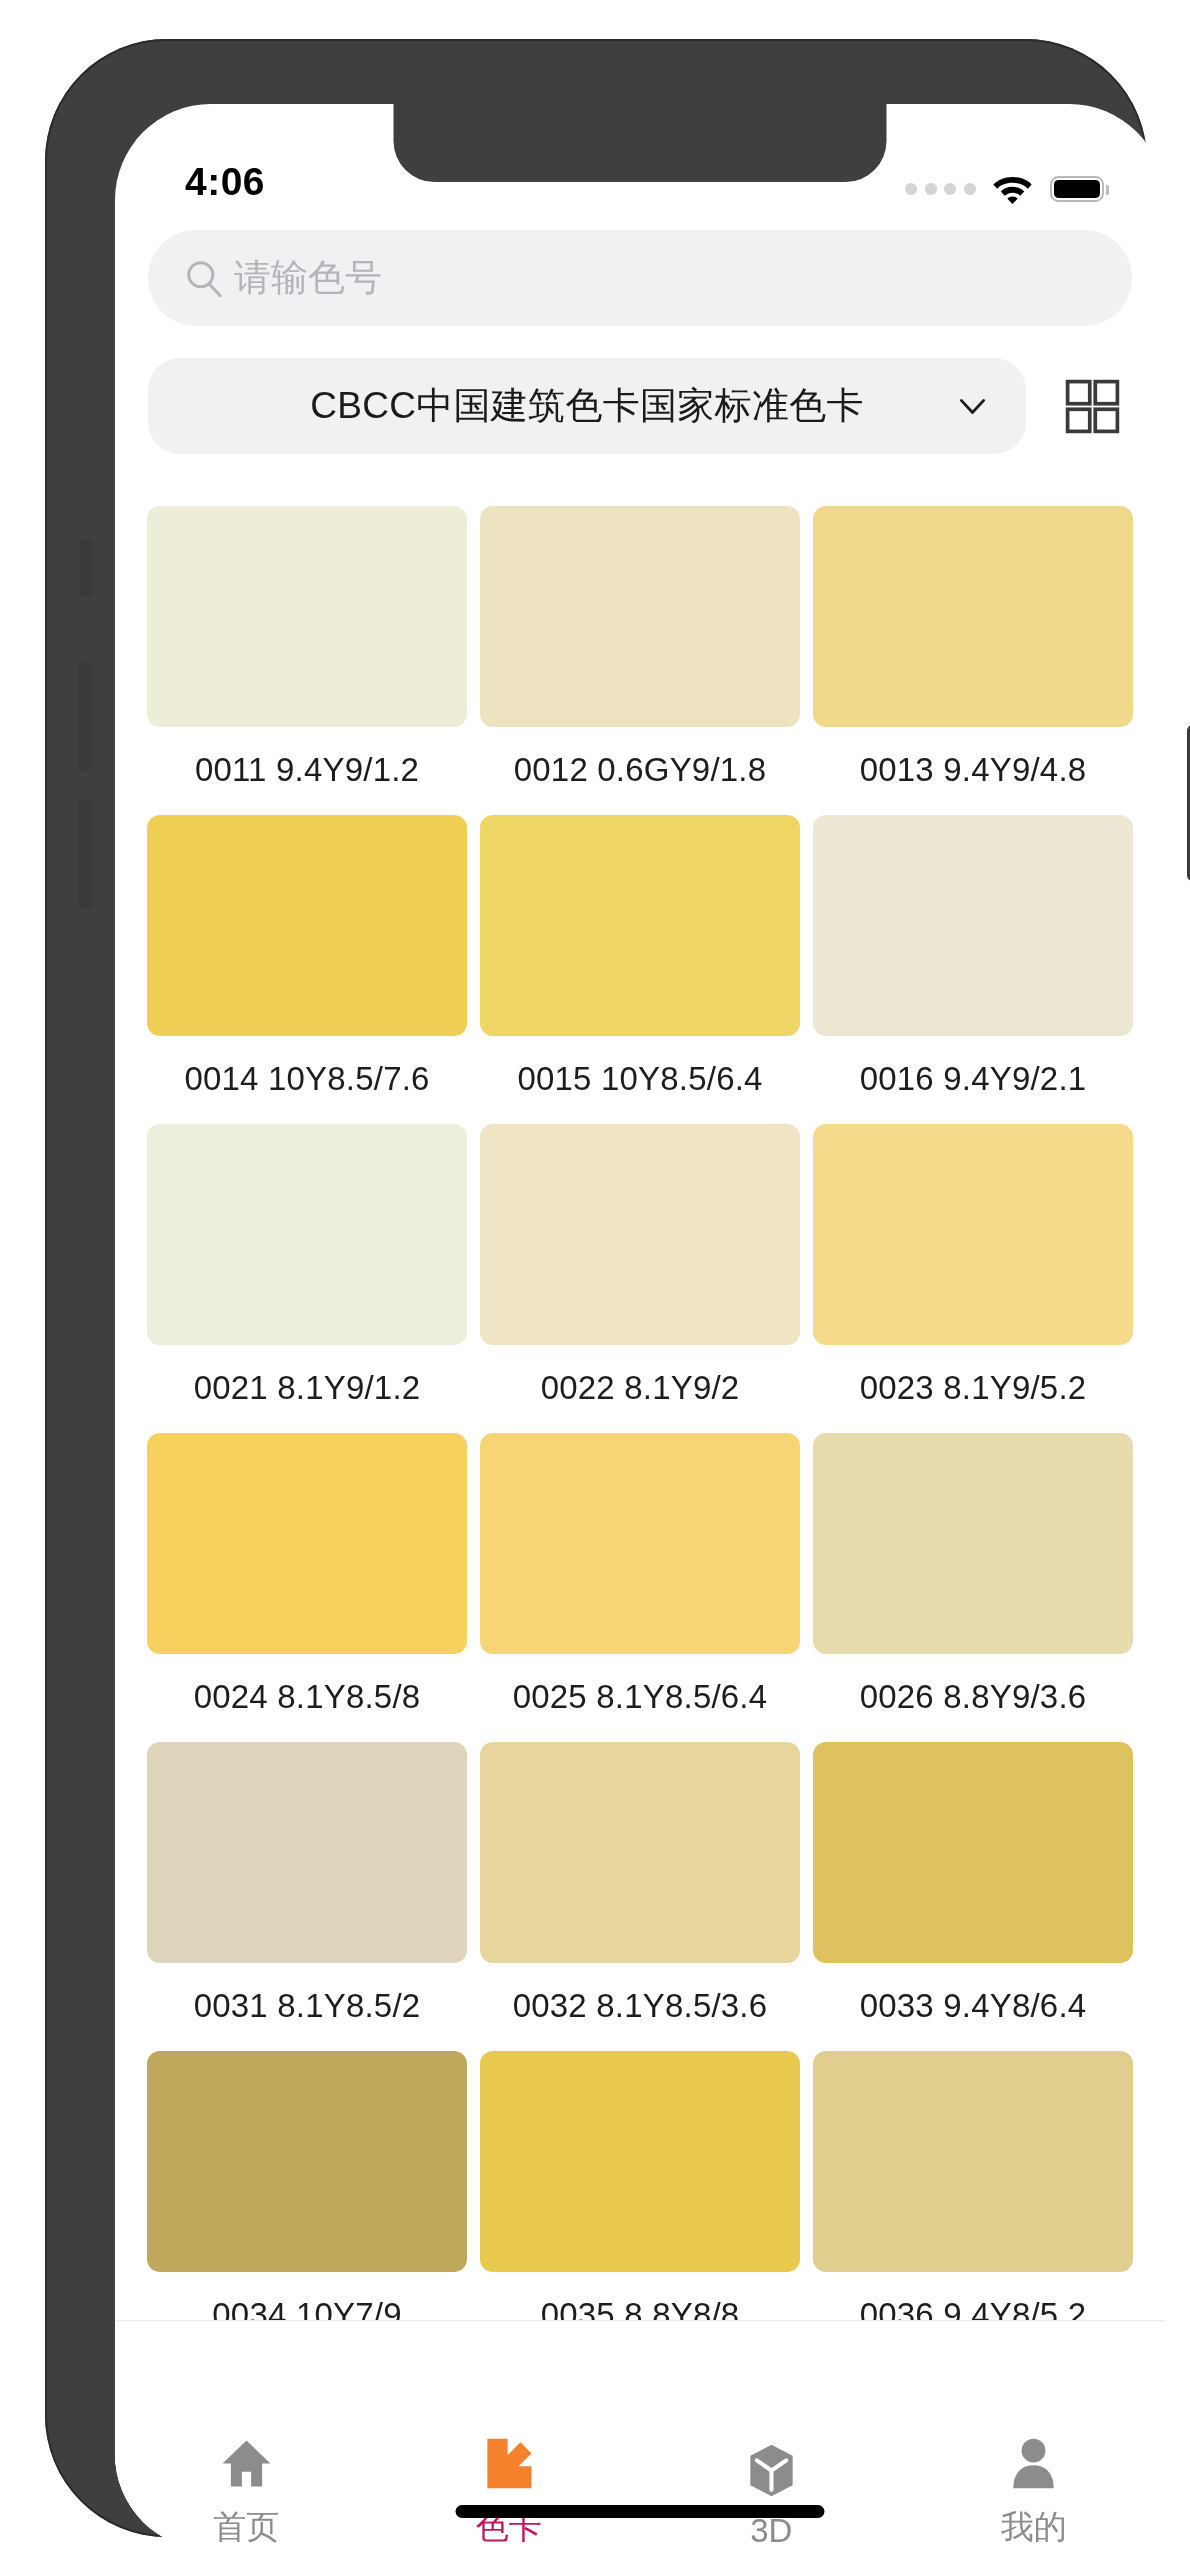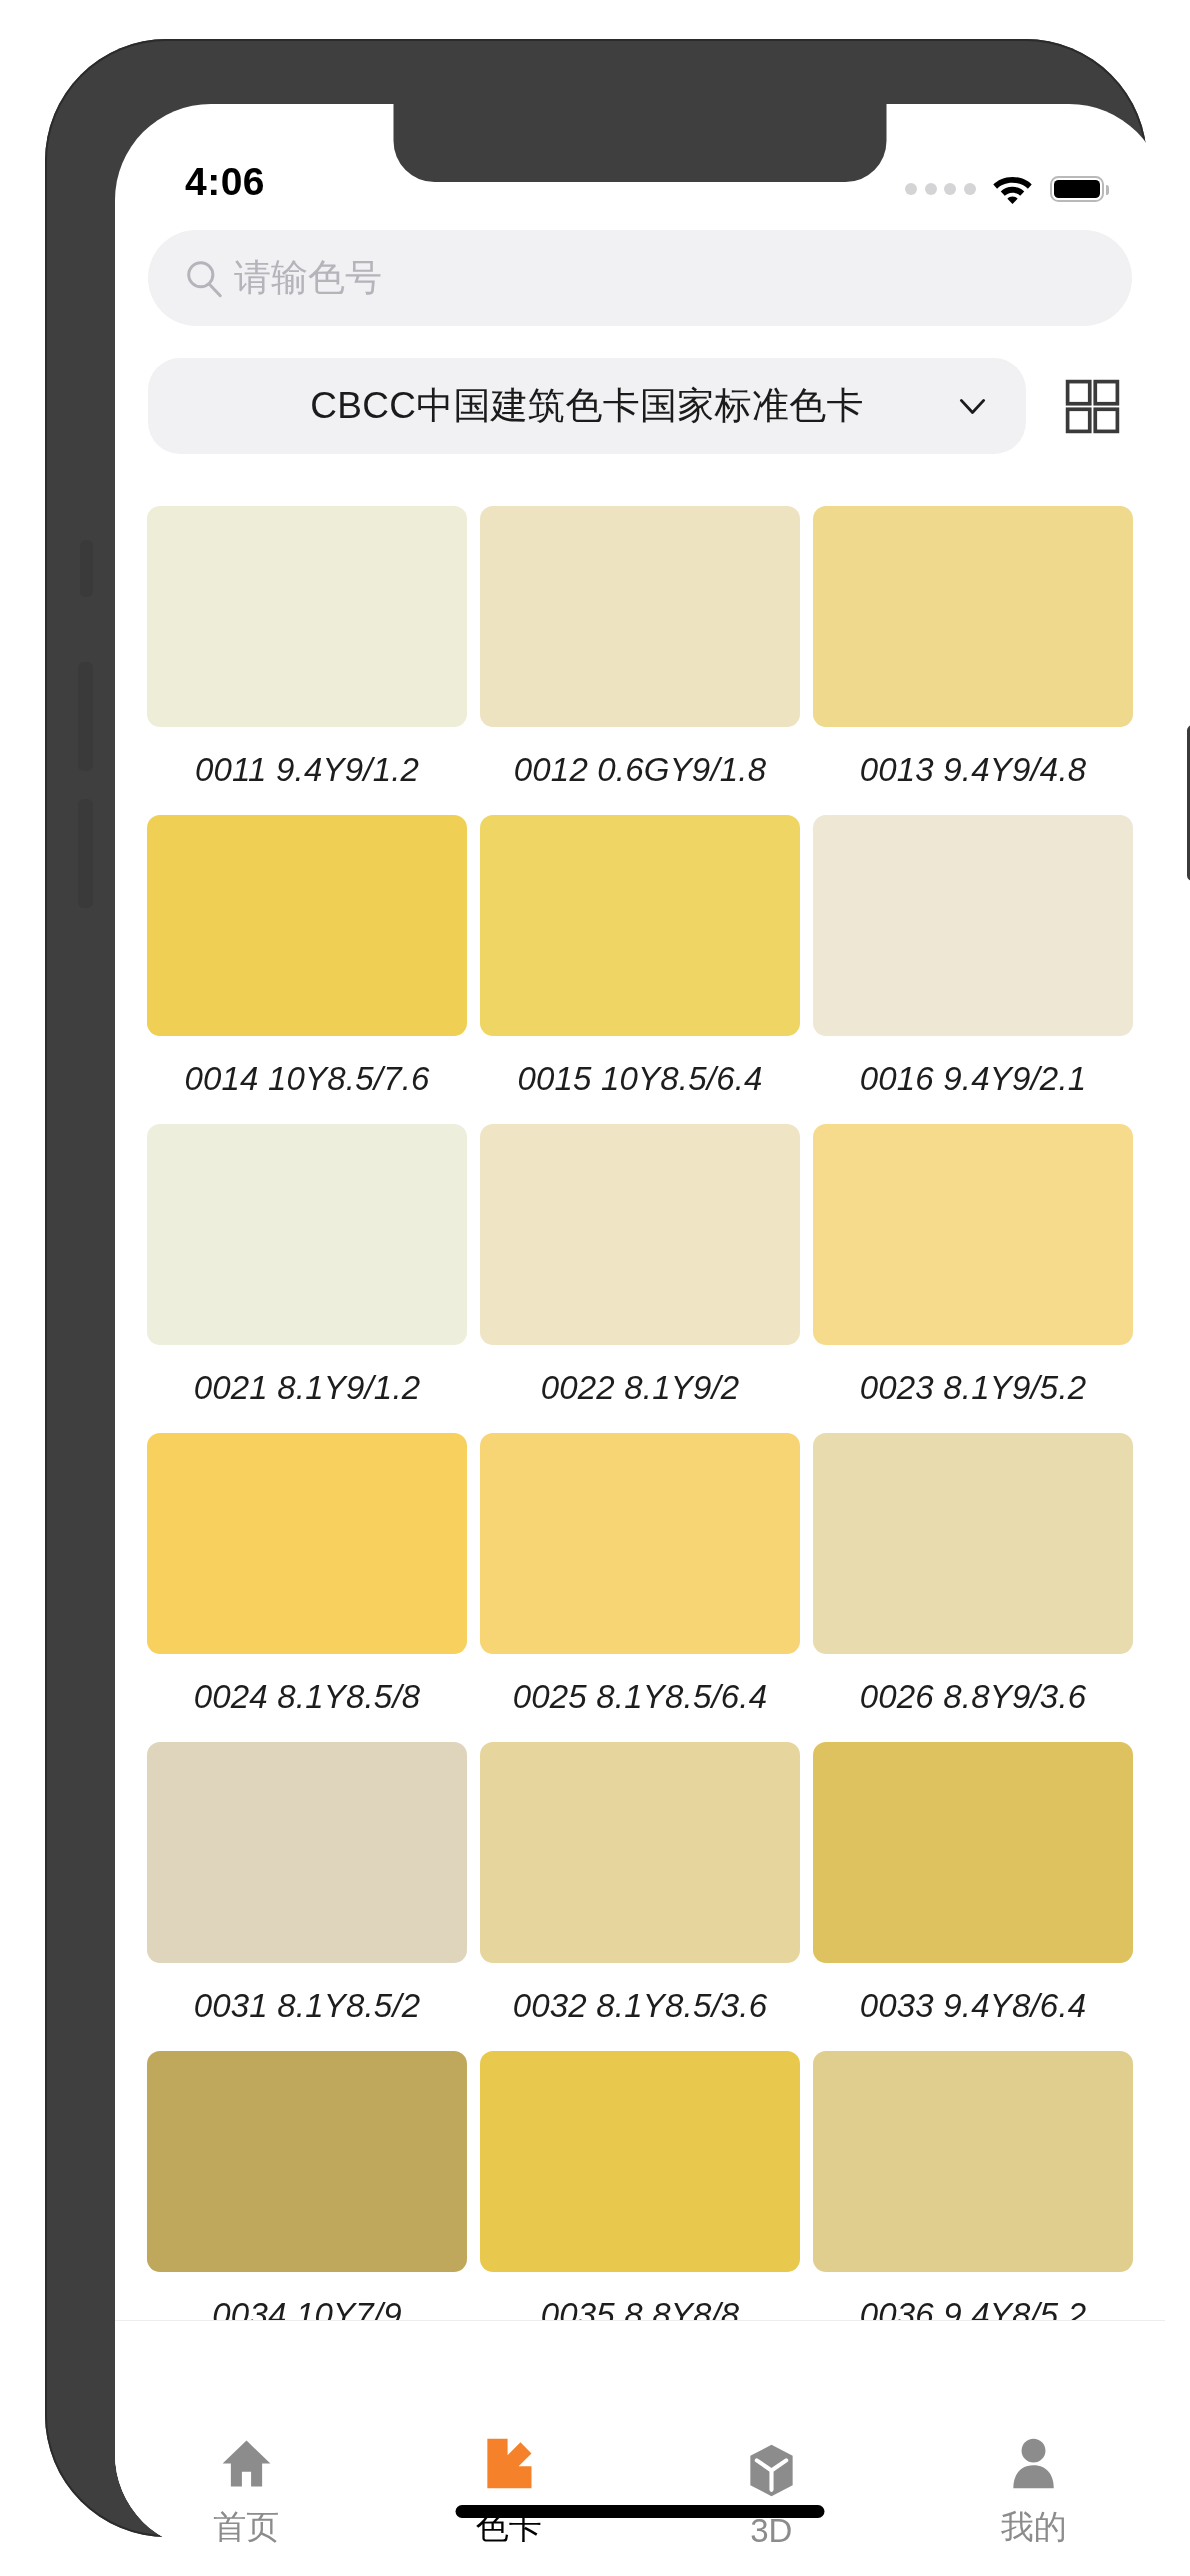--- a/index.html
+++ b/index.html
@@ -163,21 +163,20 @@
   .grid-ico { width: 59px; height: 59px; display:block; }
 
   
   .grid-scroll {
     position: absolute;
     left: 0; right: 0;
     top: 302px;
     bottom: 230px;
     overflow: hidden;
     padding: 0 32px;
-    font-style: italic;
   }
   .swatch-grid {
     display: grid;
     grid-template-columns: repeat(3, 1fr);
     column-gap: 13px;
     row-gap: 0;
   }
   .swatch-cell { width: 100%; }
   .swatch-chip {
     width: 100%;
@@ -207,21 +206,21 @@
   }
   .tab {
     flex: 1 1 0;
     display: flex;
     flex-direction: column;
     align-items: center;
     gap: 13px;
   }
   .tab-ico { width: 57px; height: 57px; display: block; }
   .tab-label { font-size: 33px; color: #8c8c8c; }
-  .tab.active .tab-label { color: #000000; }
+  .tab.active .tab-label { color: #be185d; }
 
   .home-indicator {
     position: absolute;
     left: 50%; transform: translateX(-50%);
     bottom: 32px;
     width: 369px; height: 13px;
     background: #000;
     border-radius: 7.4px;
     z-index: 14;
   }

